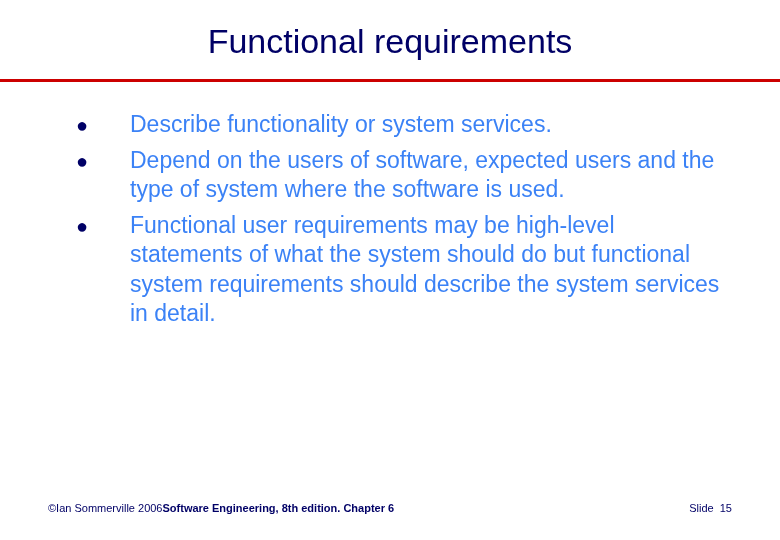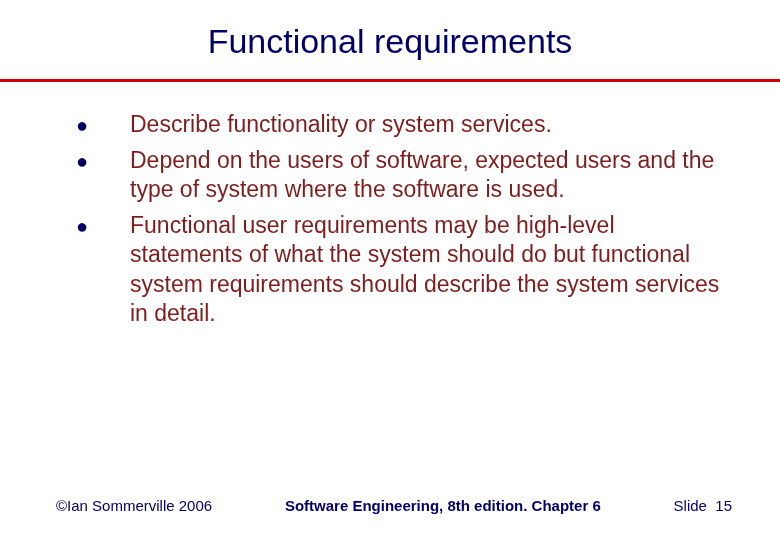--- a/index.html
+++ b/index.html
@@ -52,42 +52,42 @@
       width: 60px;
       font-size: 20px;
       line-height: 30px;
       color: #000066;
       text-align: left;
       padding-left: 6px;
     }
     .bullet-text {
       font-size: 23px;
       line-height: 1.28;
-      color: #7f1d1d;
+      color: #3b82f6;
       font-family: Arial, Helvetica, sans-serif;
     }
     .footer {
       position: absolute;
       bottom: 26px;
-      left: 8px;
+      left: 0;
       right: 0;
       padding: 0 48px;
       display: flex;
       justify-content: space-between;
       align-items: baseline;
-      font-size: 15px;
+      font-size: 11px;
       color: #000066;
     }
     .footer-left {
       font-family: Arial, Helvetica, sans-serif;
     }
     .footer-center {
       font-weight: bold;
       font-family: Arial, Helvetica, sans-serif;
-      text-align: center;
+      text-align: left;
       flex: 1;
     }
     .footer-right {
       font-family: Arial, Helvetica, sans-serif;
       white-space: nowrap;
     }
   </style>
 </head>
 <body>
 

